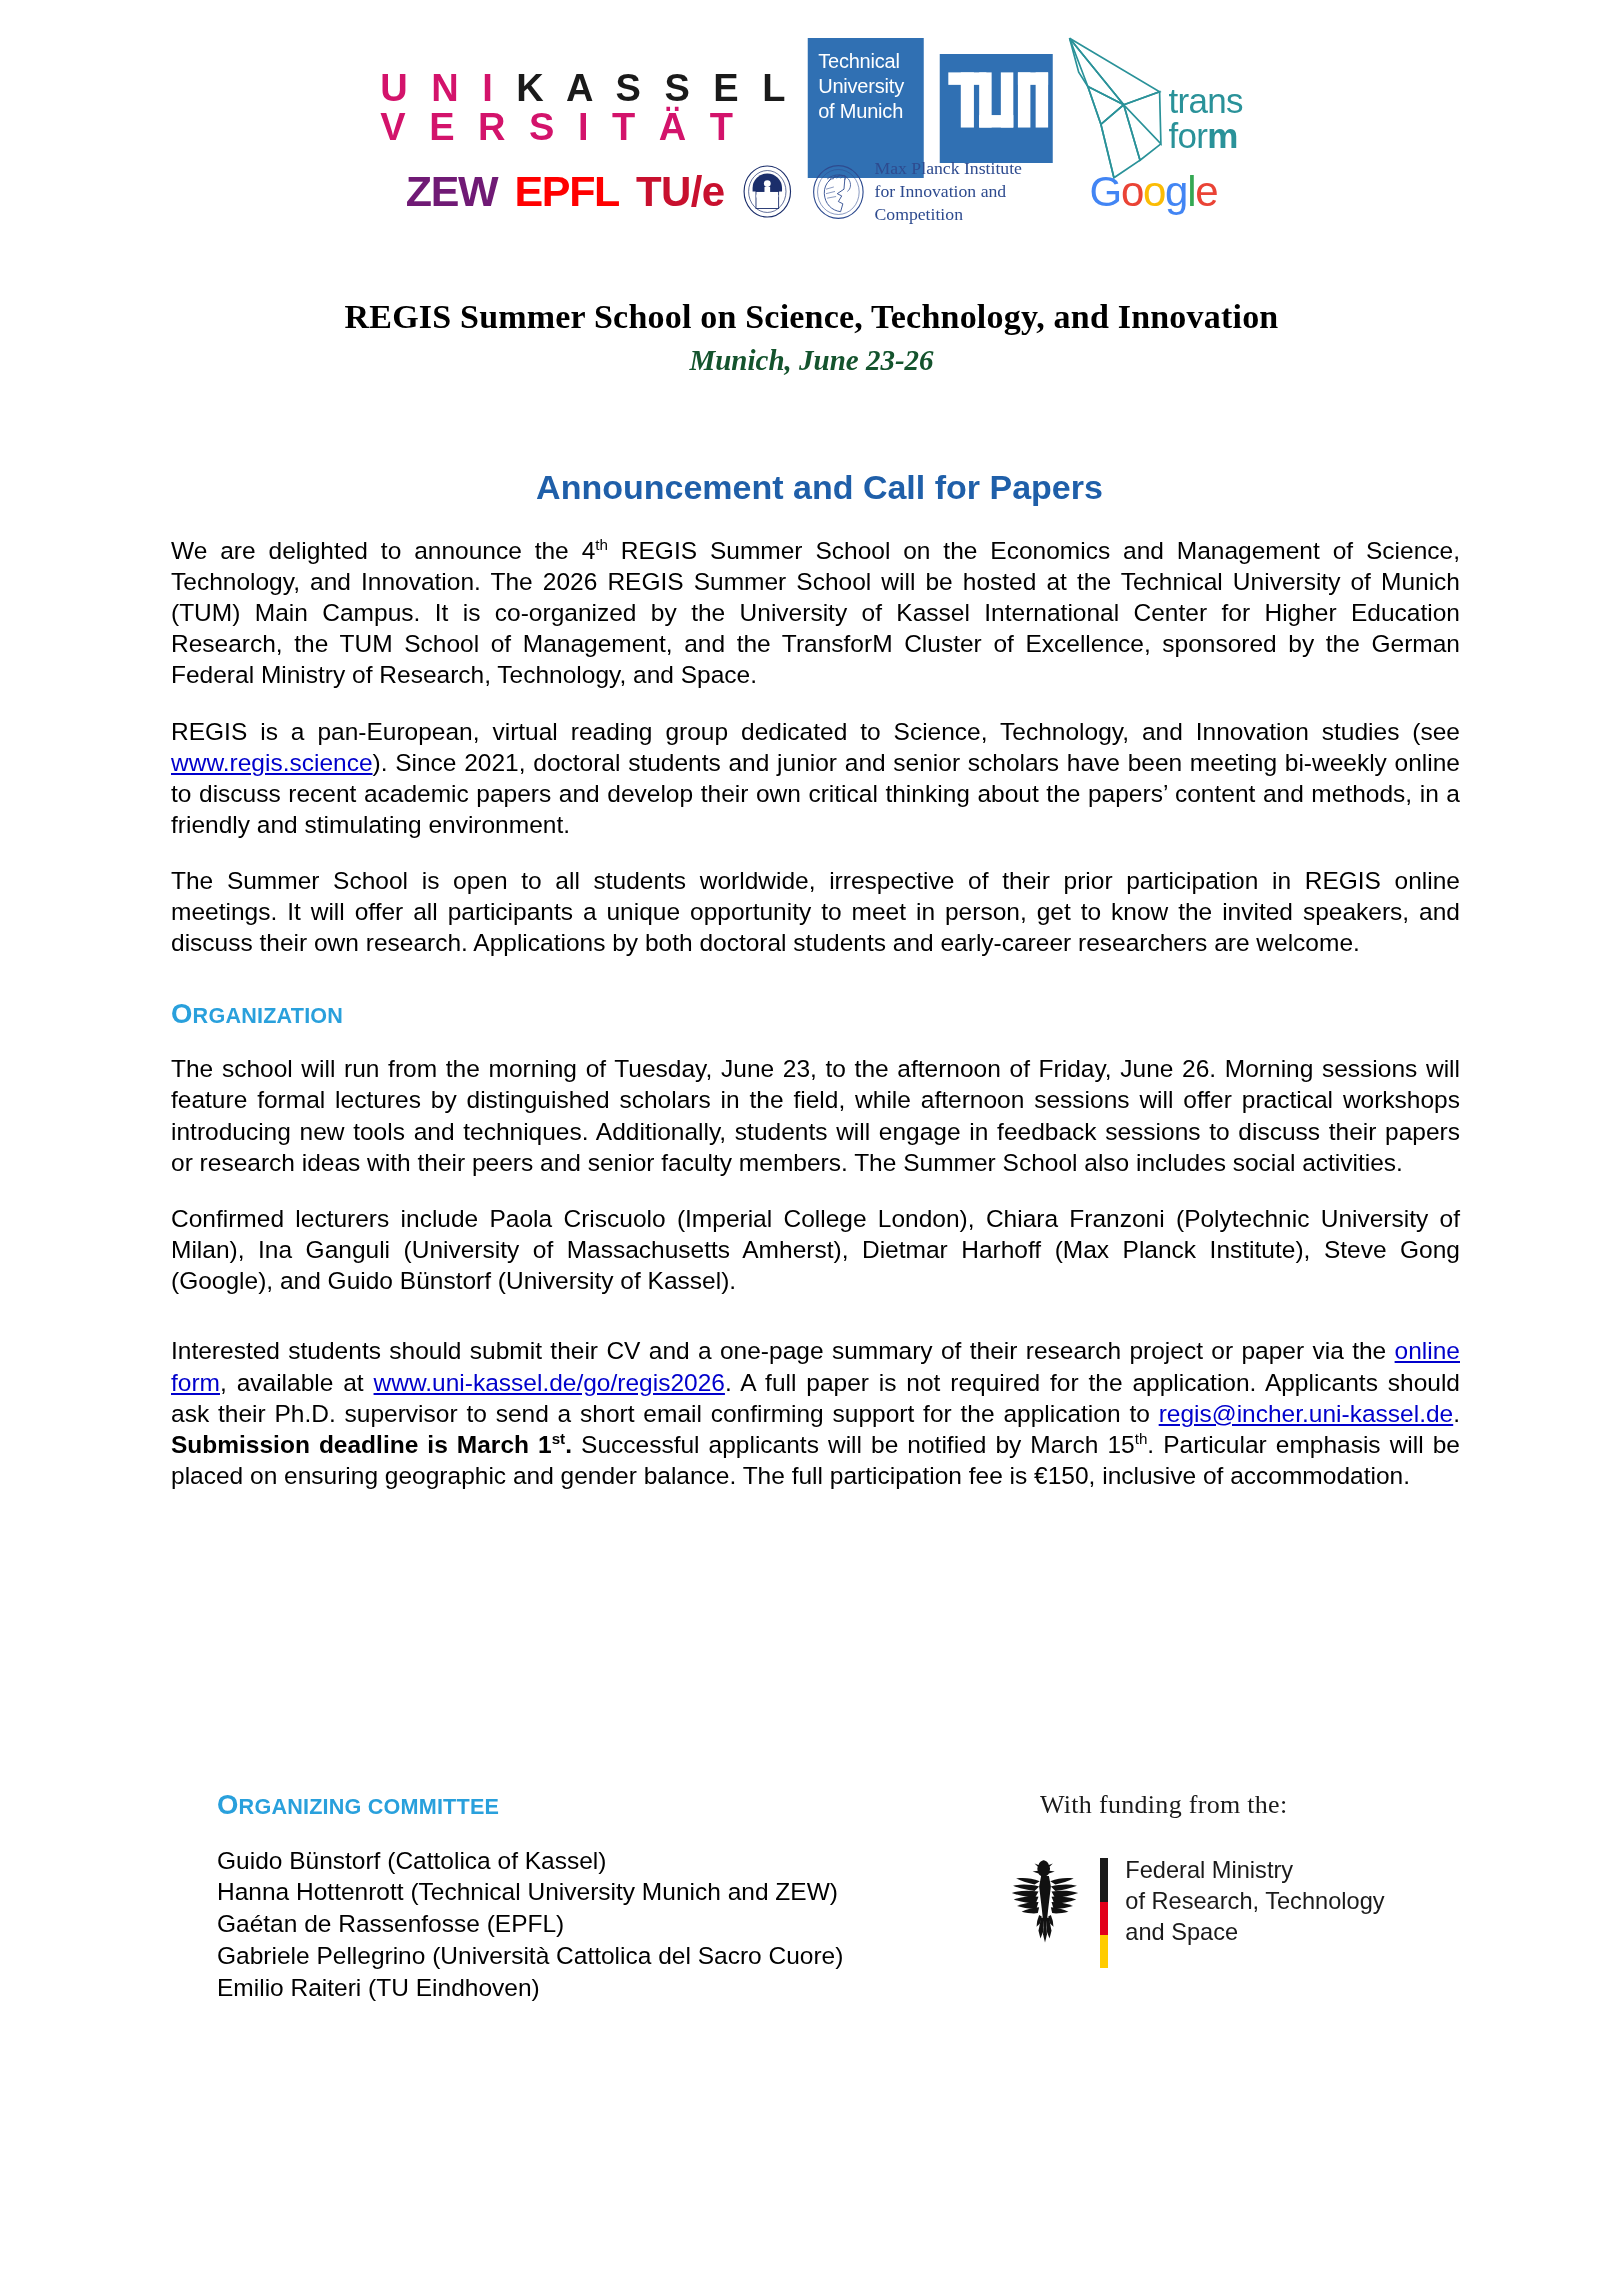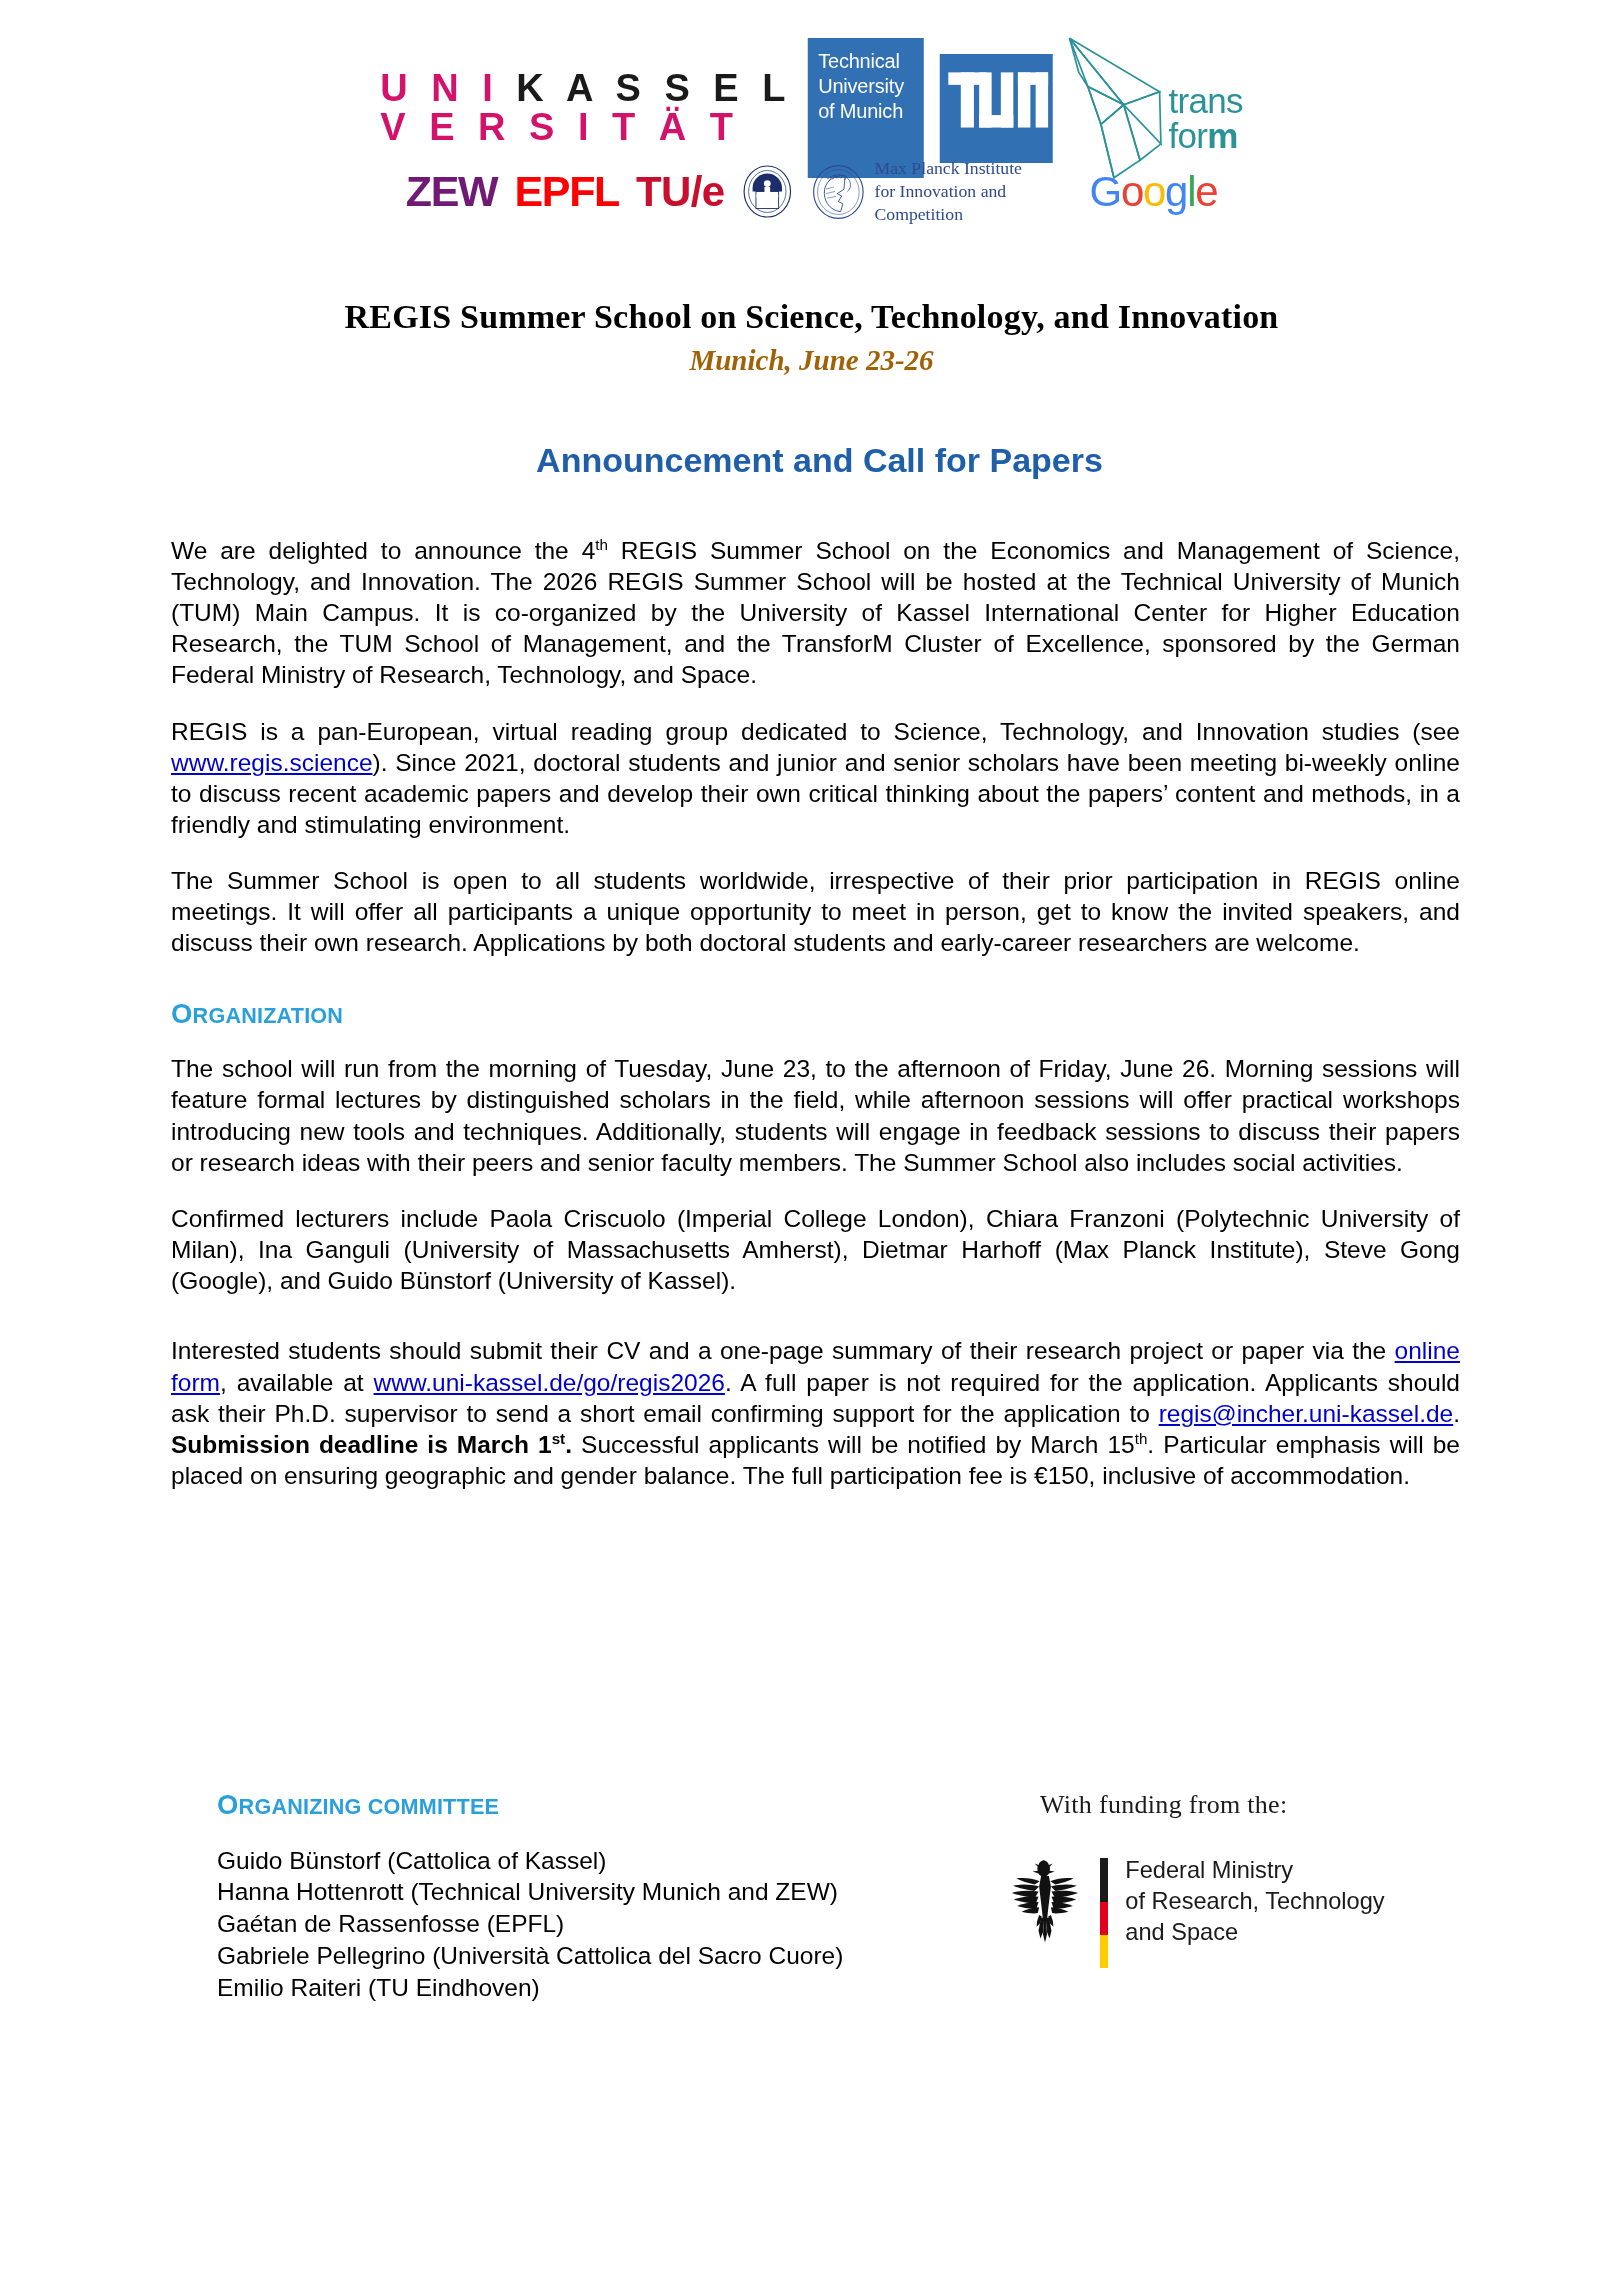--- a/index.html
+++ b/index.html
@@ -164,29 +164,29 @@
     font-size: 34px;
     letter-spacing: 0.2px;
     color: #000;
     margin: 0;
   }
   .doc-subtitle {
     font-family: "Liberation Serif", serif;
     font-weight: bold;
     font-style: italic;
     font-size: 29px;
-    color: #a16207;
+    color: #14532d;
     margin: 7.9px 0 0 0;
   }
   .cfp-title {
     font-family: "Liberation Sans", sans-serif;
     font-weight: bold;
     font-size: 34px;
     color: #1F5FA9;
-    margin: 64px 0 0 0;
+    margin: 91px 0 0 0;
     padding-left: 16px;
   }
 
   
   .content {
     position: absolute;
     left: 171px;
     top: 535px;
     width: 1289px;
   }

